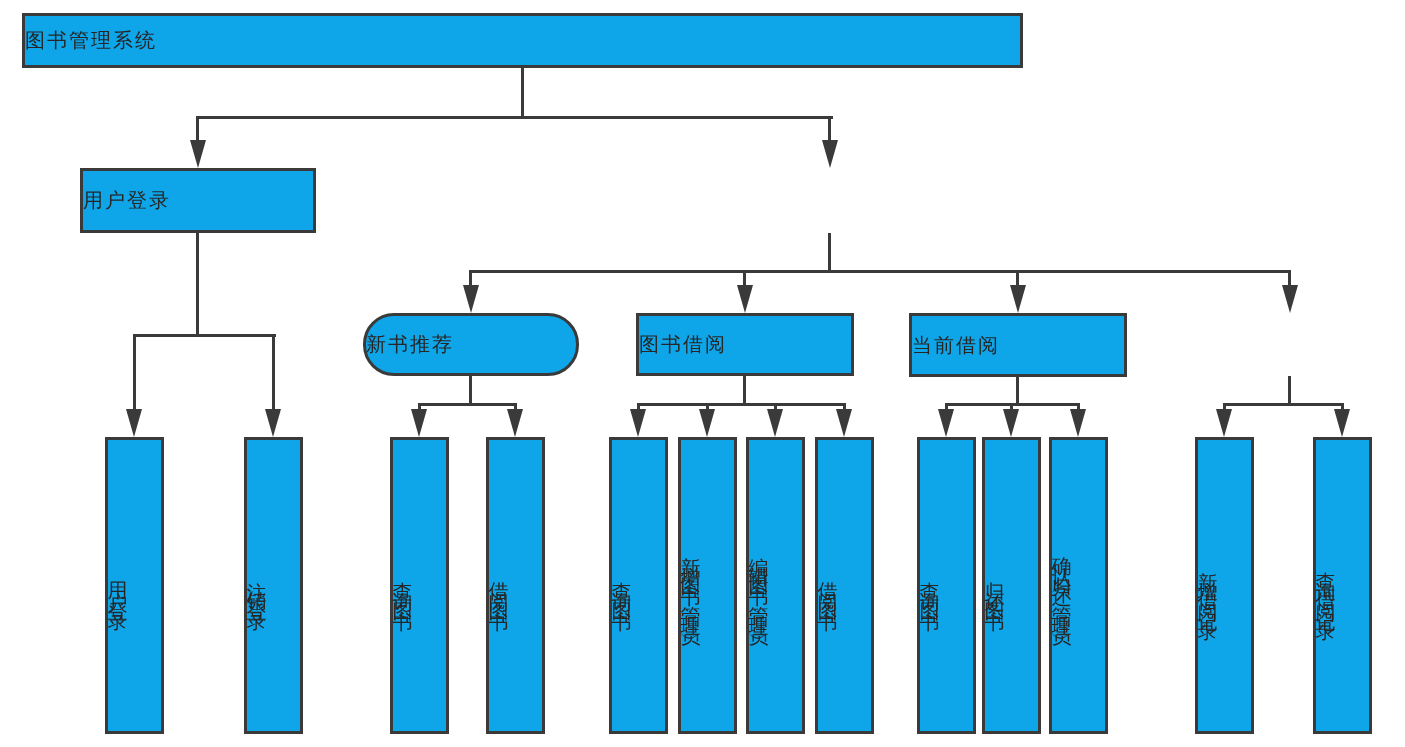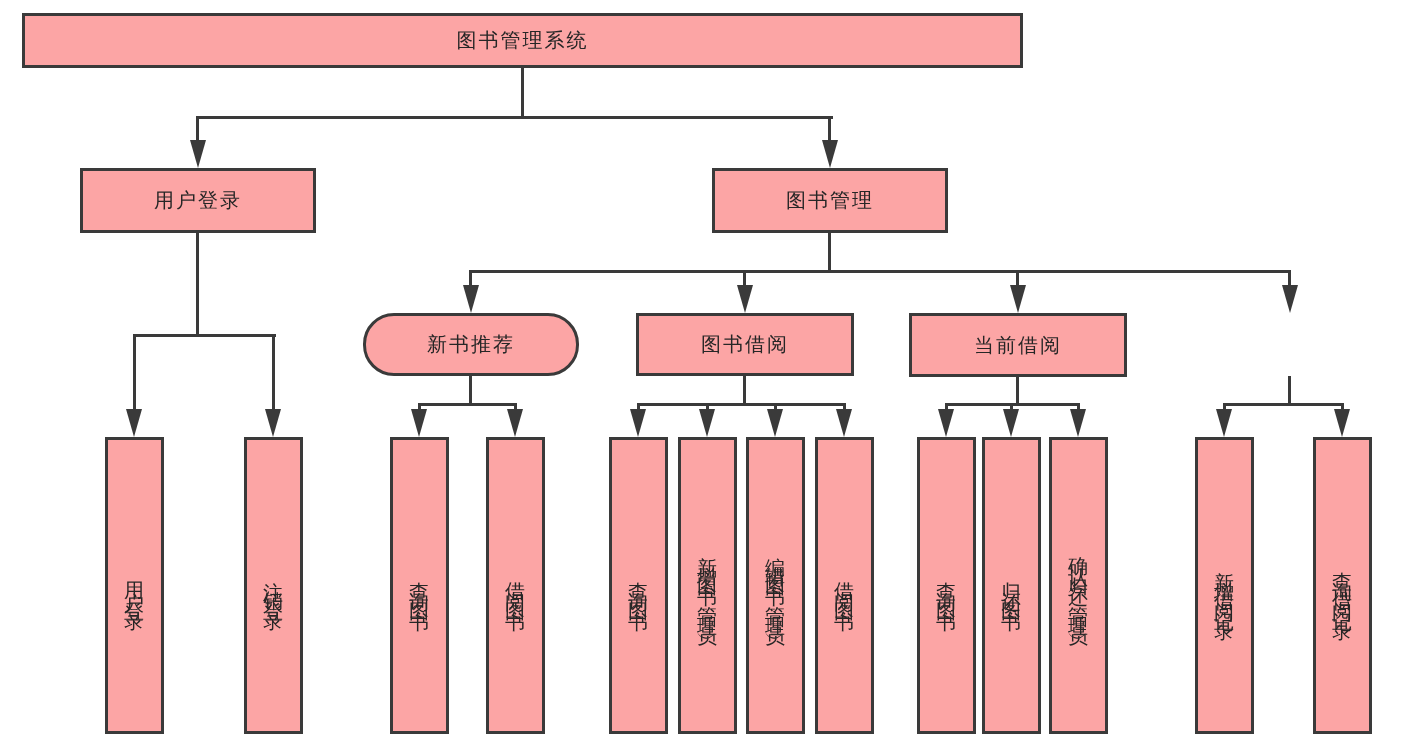--- a/index.html
+++ b/index.html
@@ -3,21 +3,21 @@
 <meta charset="utf-8">
 <style>
   html,body{margin:0;padding:0;background:#fff;}
   .stage{
     position:relative;width:1405px;height:747px;background:#fff;
     font-family:"Liberation Sans",sans-serif;overflow:hidden;
     --line:#3a3a3a;--ink:#262626;--wm:#b3b3b3;
   }
   .box{
     position:absolute;box-sizing:border-box;border:3px solid var(--line);
-    background:#fca5a5;display:flex;align-items:center;justify-content:center;
+    background:#0ea5e9;display:flex;align-items:center;
     color:var(--ink);font-size:20px;letter-spacing:2px;text-align:center;
   }
   .vtext{writing-mode:vertical-rl;font-size:20px;letter-spacing:10px;line-height:1;}
   .hline,.vline{position:absolute;background:var(--line);}
   .hline{height:3px;}
   .vline{width:3px;}
   .arrow{
     position:absolute;width:0;height:0;
     border-left:8px solid transparent;border-right:8px solid transparent;
     border-top:28px solid var(--line);
@@ -38,23 +38,20 @@
 
   <div class="vline" style="left:521px;top:68px;height:50px;"></div>
   <div class="hline" style="left:196px;top:116px;width:637px;"></div>
   <div class="vline" style="left:196px;top:116px;height:26px;"></div>
   <div class="vline" style="left:828px;top:116px;height:26px;"></div>
   <div class="arrow" style="left:190px;top:140px;"></div>
   <div class="arrow" style="left:822px;top:140px;"></div>
 
   <div class="box" style="left:80px;top:168px;width:236px;height:65px;">
     <span>用户登录</span>
-  </div>
-  <div class="box" style="left:712px;top:168px;width:236px;height:65px;">
-    <span>图书管理</span>
   </div>
 
   <div class="vline" style="left:196px;top:233px;height:104px;"></div>
   <div class="hline" style="left:133px;top:334px;width:143px;"></div>
   <div class="vline" style="left:133px;top:334px;height:77px;"></div>
   <div class="vline" style="left:272px;top:334px;height:77px;"></div>
   <div class="arrow" style="left:126px;top:409px;"></div>
   <div class="arrow" style="left:265px;top:409px;"></div>
 
   <div class="vline" style="left:828px;top:233px;height:40px;"></div>

